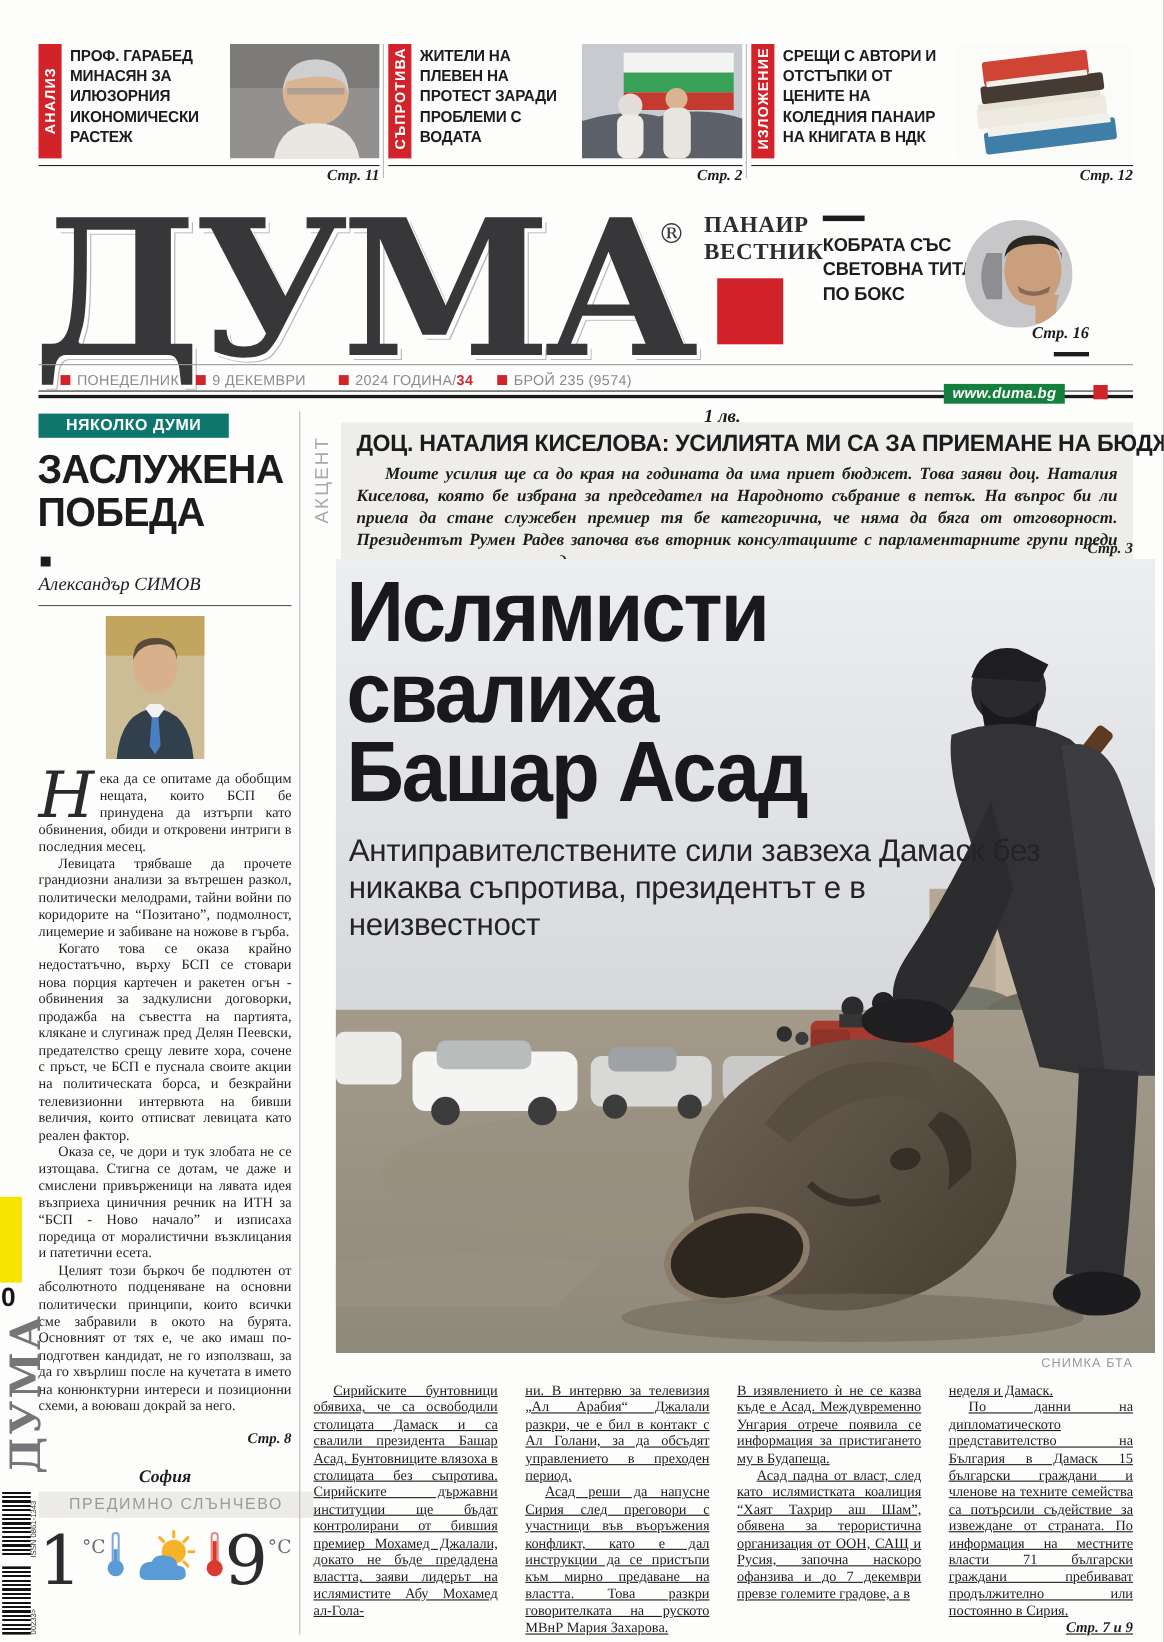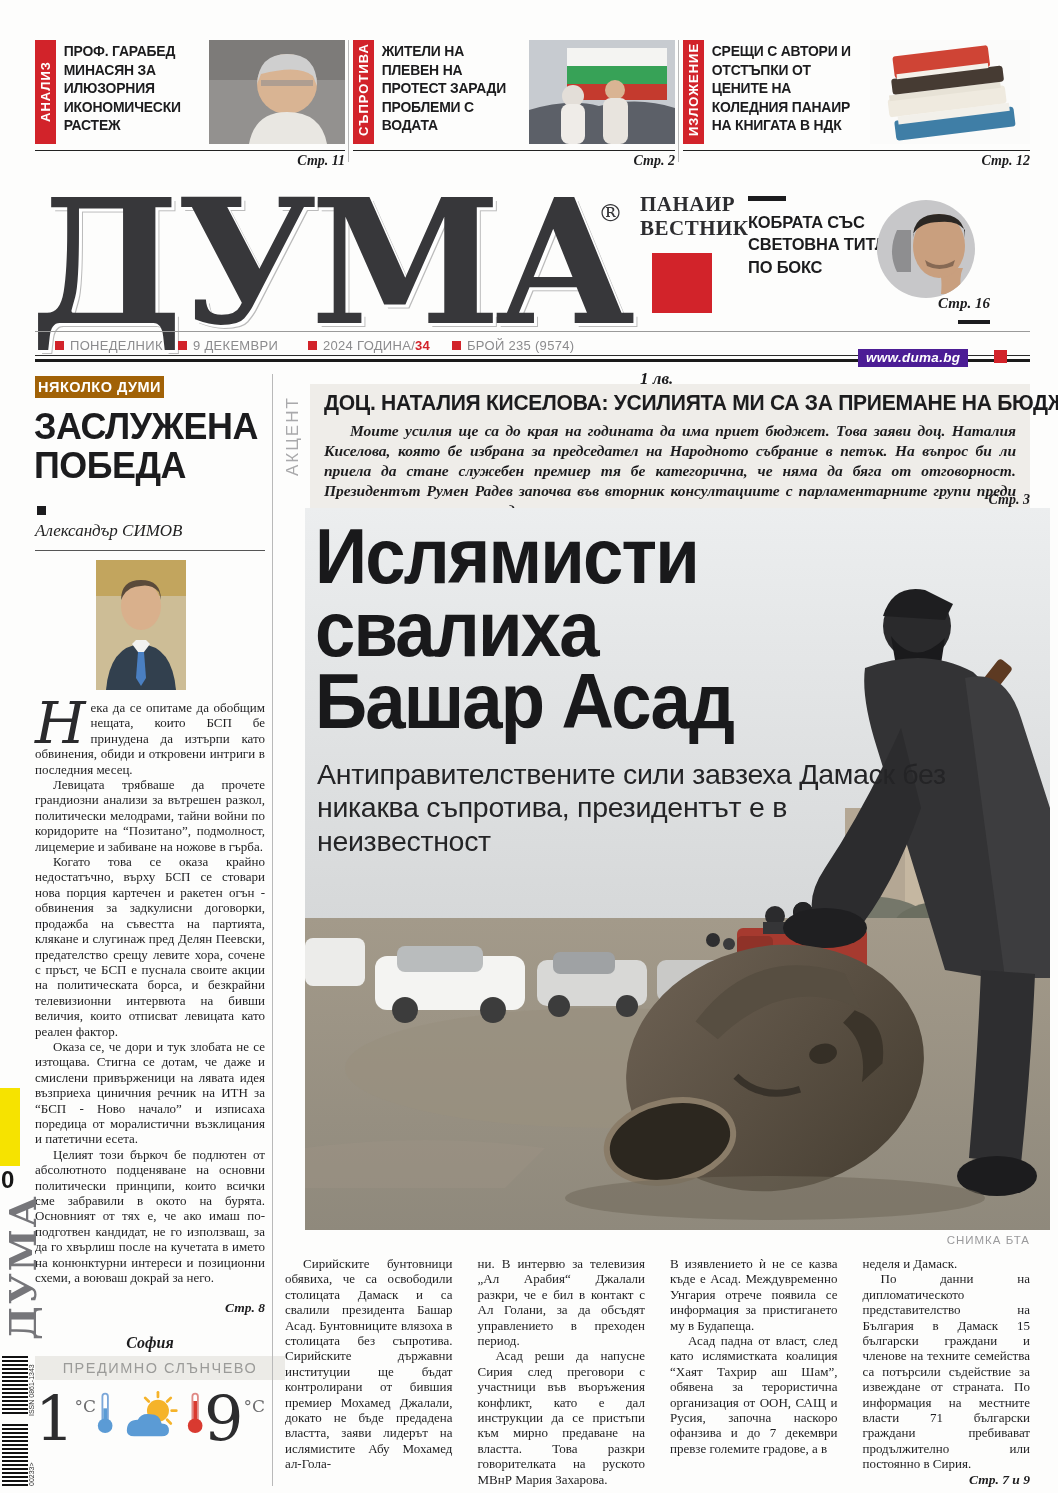--- a/index.html
+++ b/index.html
@@ -25,25 +25,25 @@
            color:#2d2d30;letter-spacing:.5px;}
   .redsq{background:#d2232a;}
   .boxer-title{font-weight:bold;font-size:17px;line-height:1.32;letter-spacing:-.2px;transform:scaleX(.97);transform-origin:left;}
   .dash{background:#1c1c1e;}
   
   .dl{display:flex;align-items:center;font-size:13px;color:#8b8b8d;letter-spacing:.3px;margin-left:20px;}
   .dl .sq{width:9px;height:9px;background:#d2232a;margin-right:6px;flex:0 0 auto;}
   .price{font-family:"Liberation Serif",serif;font-style:italic;font-weight:bold;font-size:17px;color:#1c1c1e;}
   .rule-thin{border-top:1px solid #9a9a9a;}
   .rule-heavy{border-top:1px solid #2a2a2a;border-bottom:3px solid #1a1a1a;height:3px;}
-  .site{background:#4c1d95;color:#fff;font-style:italic;font-weight:bold;font-size:13.5px;
+  .site{background:#15803d;color:#fff;font-style:italic;font-weight:bold;font-size:13.5px;
         padding:1px 8px 2px;letter-spacing:.3px;text-align:center;}
   
-  .kicker{background:#a16207;color:#fff;font-weight:bold;font-size:14.5px;letter-spacing:.5px;
-          padding:3px 3px;display:inline-block;}
+  .kicker{background:#0f766e;color:#fff;font-weight:bold;font-size:14.5px;letter-spacing:.5px;
+          padding:3px 25px;display:inline-block;}
   .op-title{font-weight:bold;font-size:37px;line-height:1.05;letter-spacing:-.5px;transform:scaleX(.97);transform-origin:left;}
   .author{font-family:"Liberation Serif",serif;font-style:italic;font-size:17px;color:#222;}
   .serifbody{font-family:"Liberation Serif",serif;font-size:13px;line-height:15.4px;text-align:justify;color:#1d1d1f;}
   .serifbody p{margin:0;text-indent:18px;}
   .serifbody p.noind{text-indent:0;}
   .dropcap{float:left;font-family:"DejaVu Serif",serif;font-style:italic;font-size:58px;line-height:46px;
            padding-right:5px;color:#2a2a2c;}
   .pref-sm{font-family:"Liberation Serif",serif;font-style:italic;font-weight:bold;font-size:13.5px;text-align:right;}
   
   .ak-label{writing-mode:vertical-rl;transform:rotate(180deg);color:#a9a9ab;font-size:17px;
@@ -51,21 +51,21 @@
   .ak-box{background:#efedе9;background:#efede9;padding:7px 14px 9px;}
   .ak-title{font-weight:bold;font-size:21.5px;letter-spacing:-.3px;transform:scaleX(.98);transform-origin:left;white-space:nowrap;}
   .ak-text{font-family:"Liberation Serif",serif;font-style:italic;font-weight:bold;font-size:15.5px;
            line-height:20px;text-align:justify;margin-top:5px;text-indent:26px;}
   
   .lead-photo{overflow:hidden;margin-left:20px;}
   .headline{font-weight:bold;font-size:78px;line-height:.93;letter-spacing:-2px;color:#19191b;
             transform:scaleX(.93);transform-origin:left;}
   .subhead{font-size:28.5px;line-height:1.17;color:#242426;letter-spacing:-.3px;}
   .credit{font-size:11.5px;color:#9a9a9c;letter-spacing:1px;text-align:right;}
-  .cols{display:flex;gap:25px;}
+  .cols{display:flex;gap:25px;text-decoration:underline;}
   .col{flex:1;}
   
   .wcity{font-family:"Liberation Serif",serif;font-style:italic;font-weight:bold;font-size:16px;text-align:center;}
   .wband{background:#ecebe7;color:#9b9b99;font-size:14.5px;letter-spacing:1.5px;text-align:center;padding:4px 0;}
   .wnum{font-family:"DejaVu Serif",serif;font-size:62px;line-height:1;color:#2c2c2e;font-weight:200;}
   .wunit{font-family:"DejaVu Serif",serif;font-size:17px;color:#6e6e70;vertical-align:28px;}
   
   .vtext{writing-mode:vertical-rl;transform:rotate(180deg);}
   .barcode{background:repeating-linear-gradient(to bottom,#111 0 2px,#fff 2px 4px);}
 </style>

